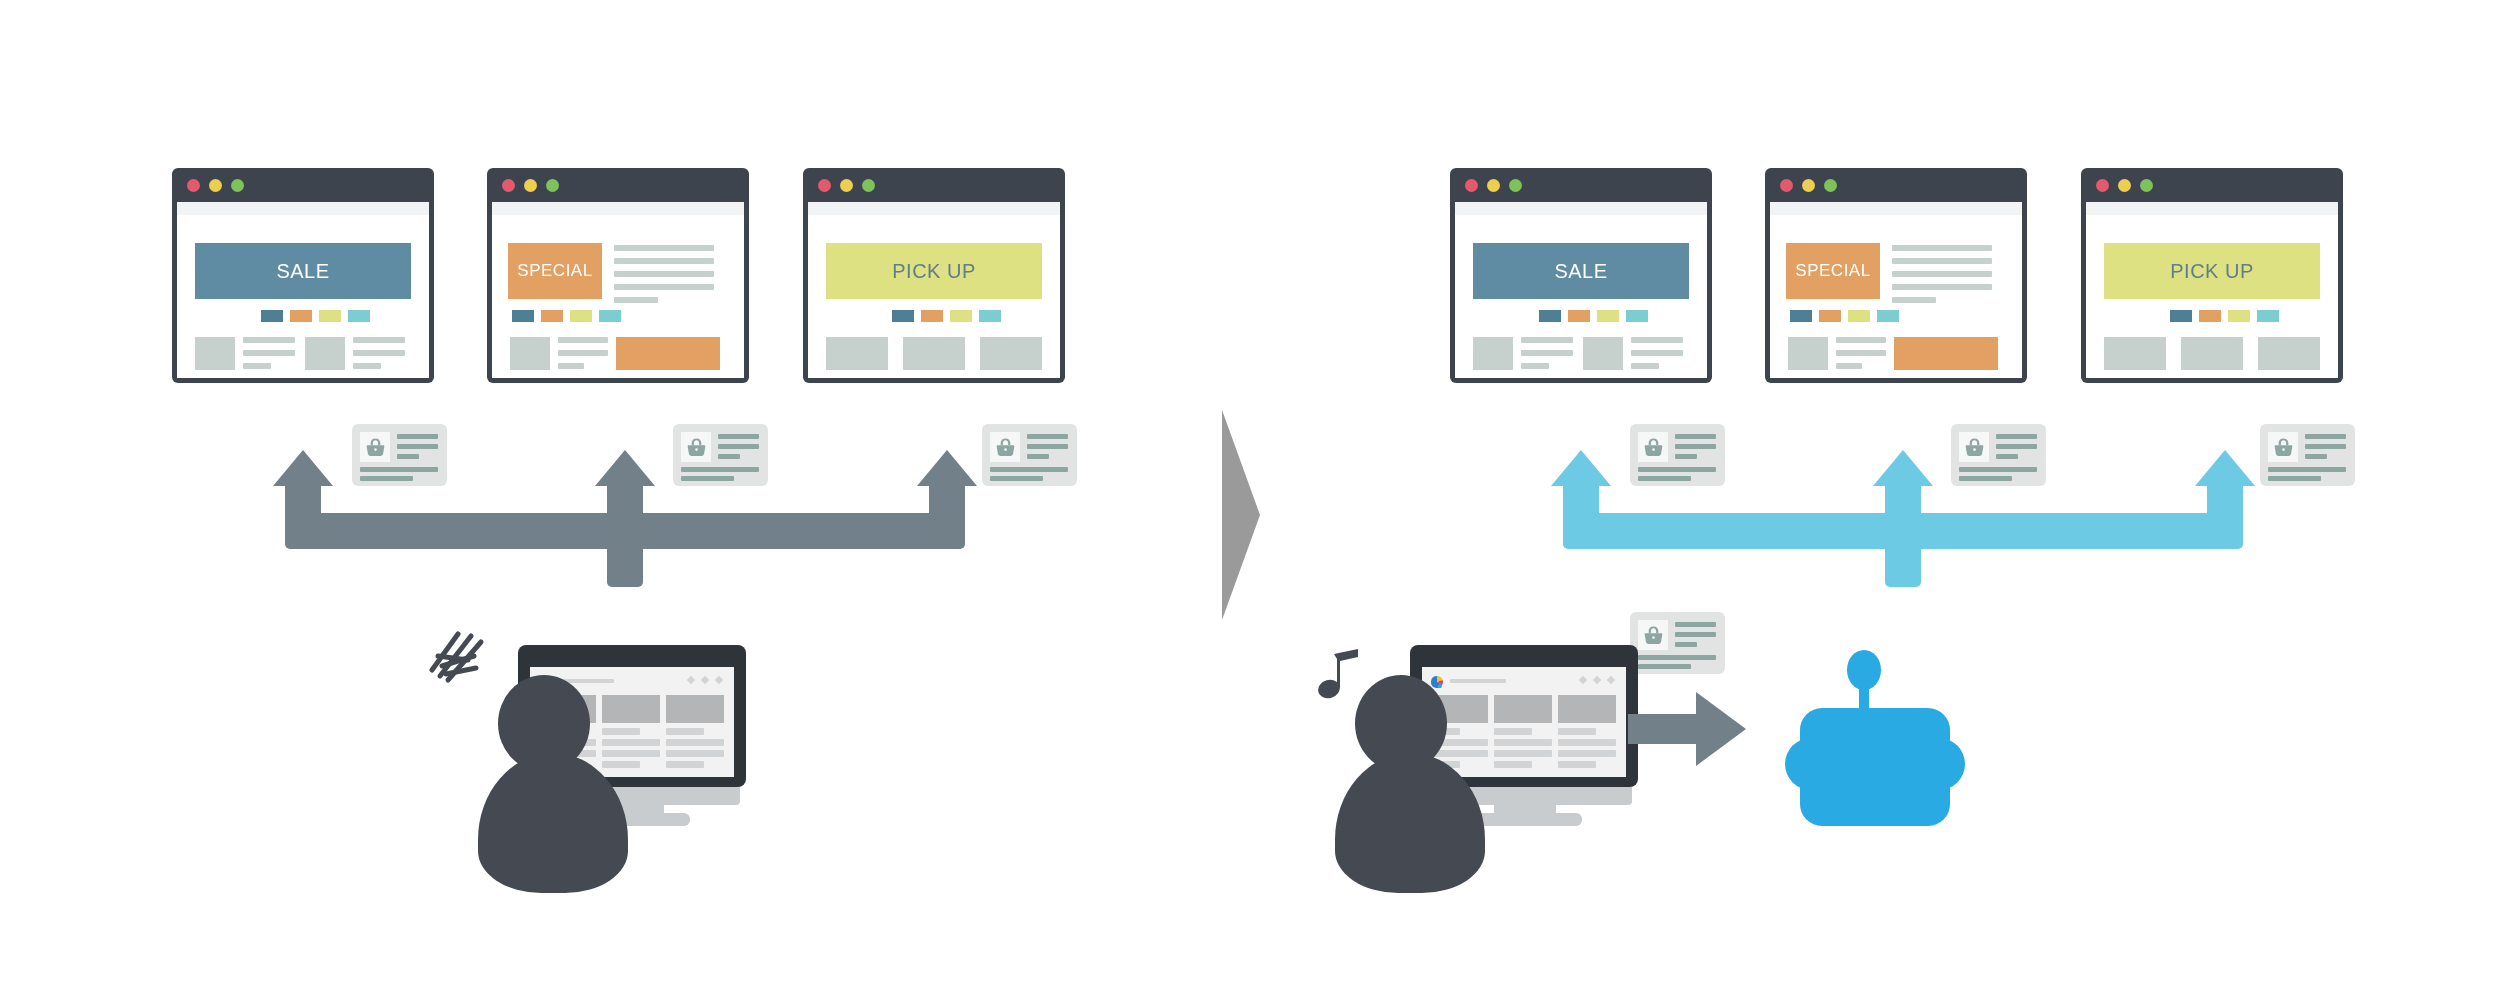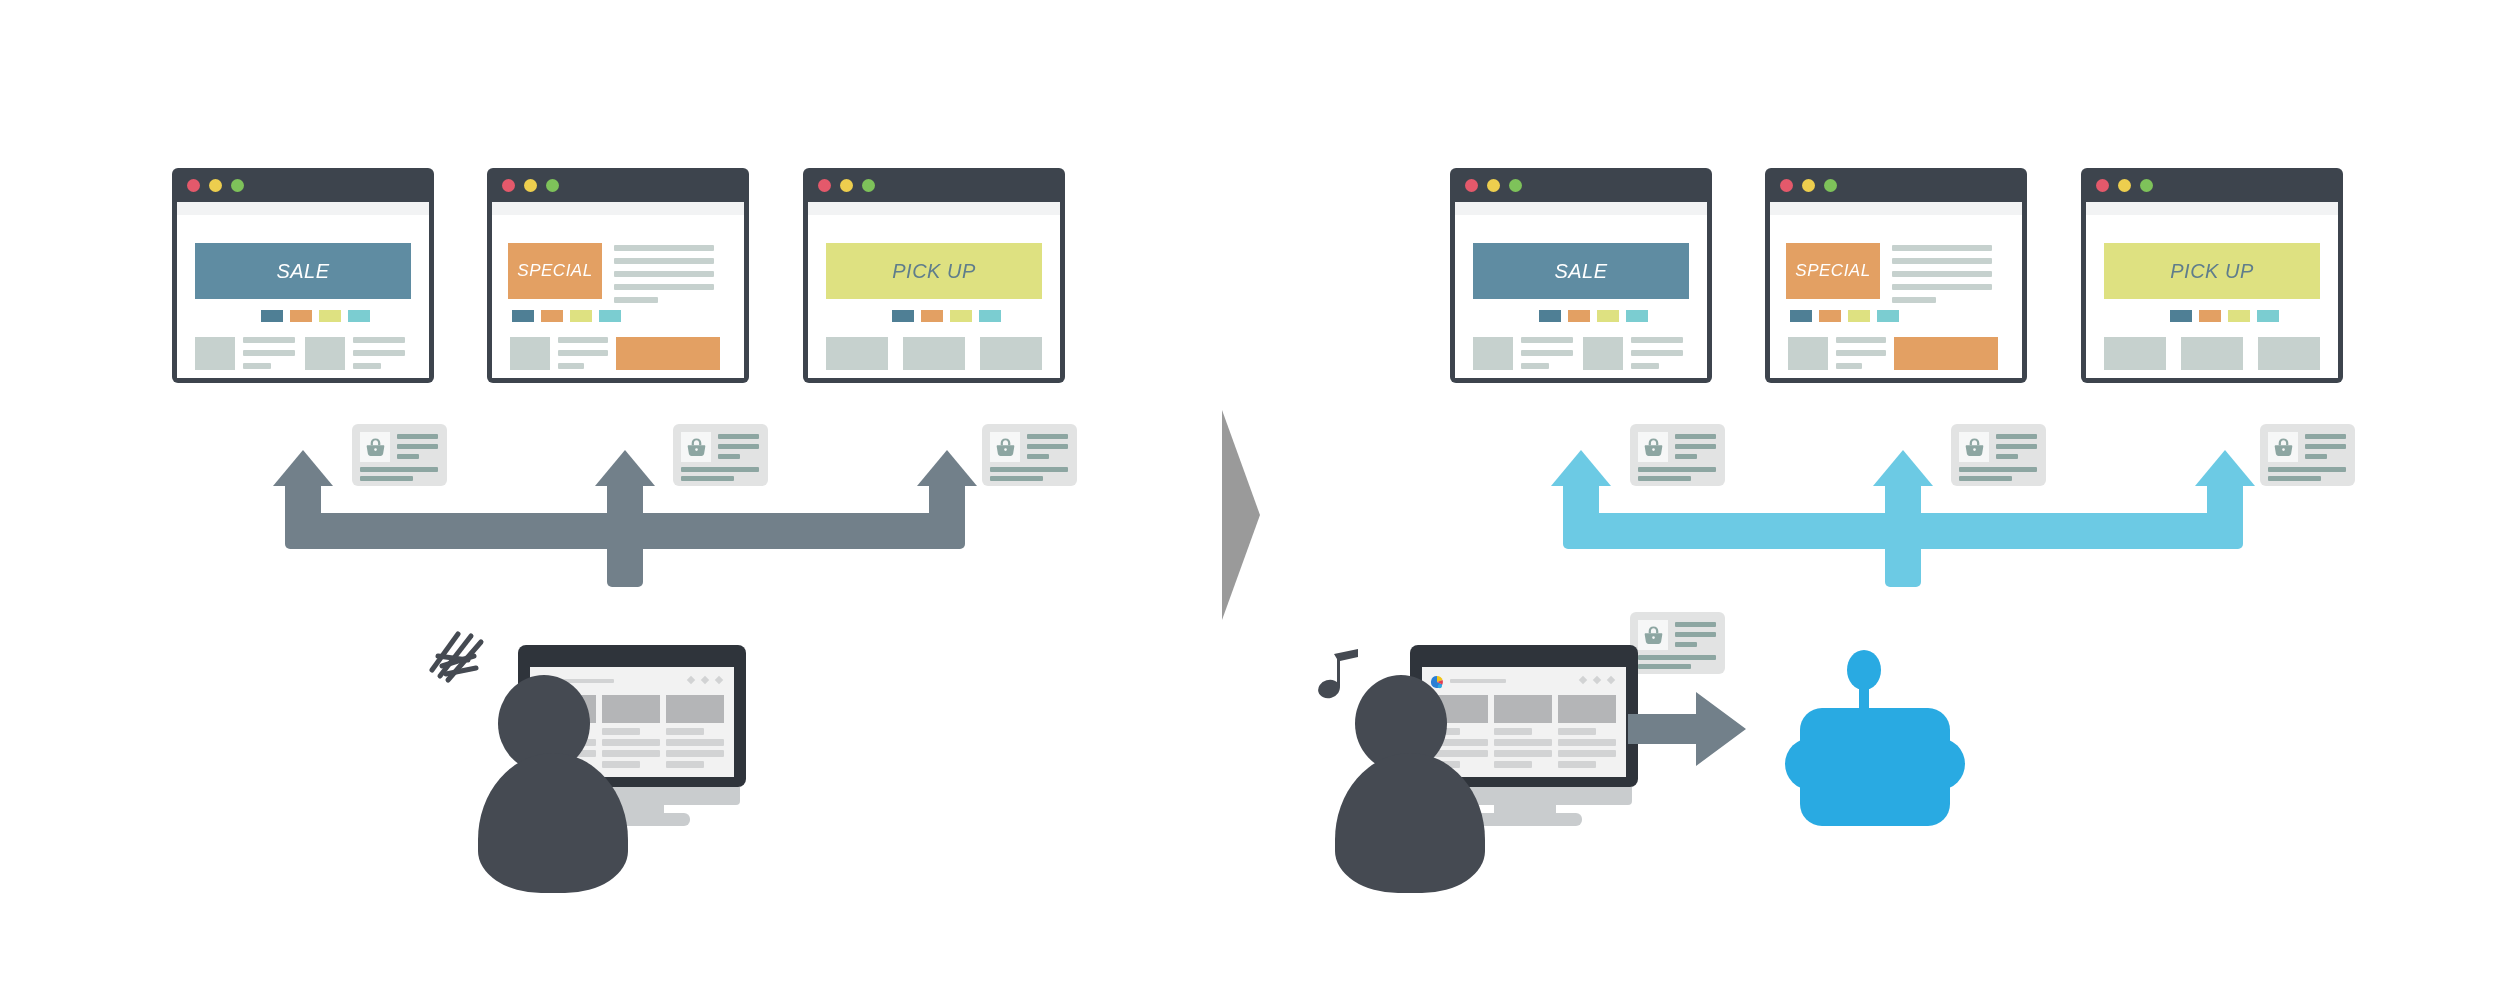--- a/index.html
+++ b/index.html
@@ -1,17 +1,17 @@
 <!DOCTYPE html>
 <html><head>
 <meta charset="utf-8">
 <style>
   html,body{margin:0;padding:0;background:#ffffff;}
   body{width:2500px;height:988px;overflow:hidden;font-family:"Liberation Sans",sans-serif;}
-  .stage{position:relative;width:2500px;height:988px;background:#fff;font-style:italic;}
+  .stage{position:relative;width:2500px;height:988px;background:#fff;}
 
   
   .browser{position:absolute;background:#3d444d;border-radius:6px;padding:0;box-sizing:border-box;}
   .bw-chrome{height:34px;position:relative;}
   .bw-dots{position:absolute;left:15px;top:11px;display:flex;gap:9px;}
   .bw-dot{width:13px;height:13px;border-radius:50%;}
   .bw-body{background:#ffffff;margin:0 5px 5px 5px;box-sizing:border-box;}
   .bw-toolbar{height:13px;background:#f2f3f4;}
   .bw-content{position:relative;padding:0;height:calc(100% - 13px);}
 

